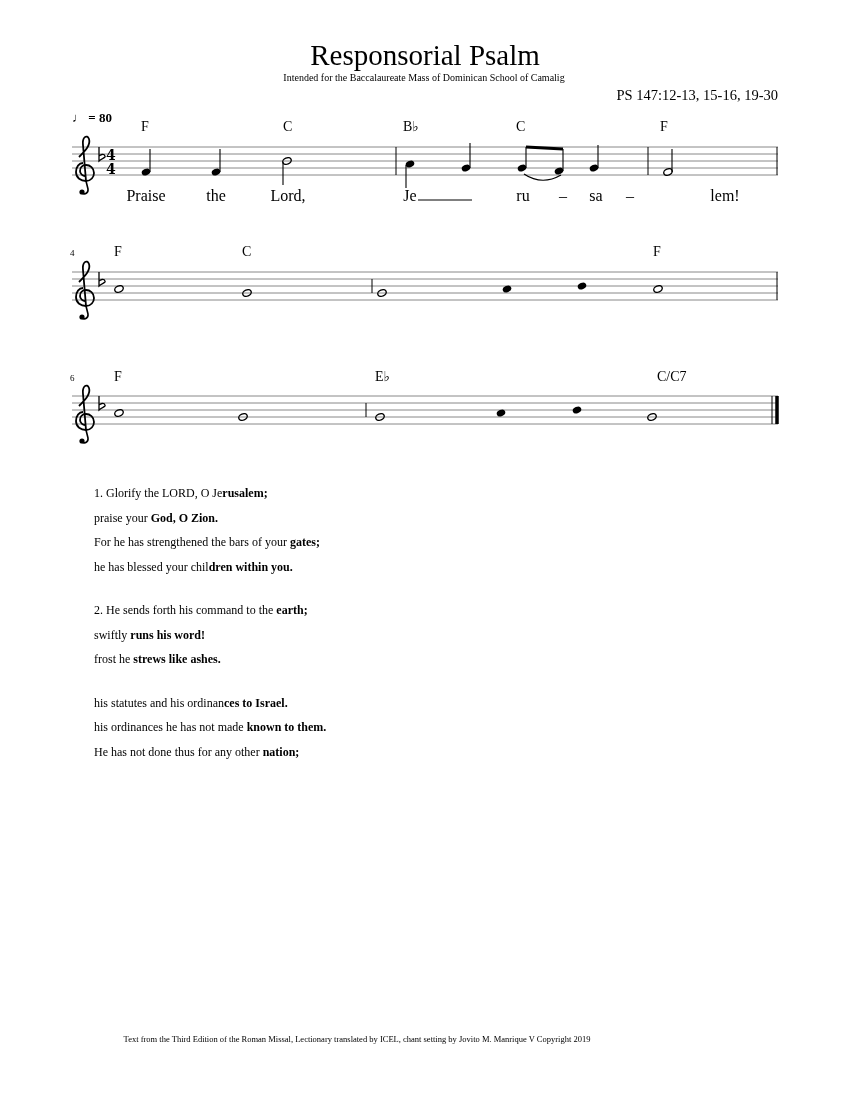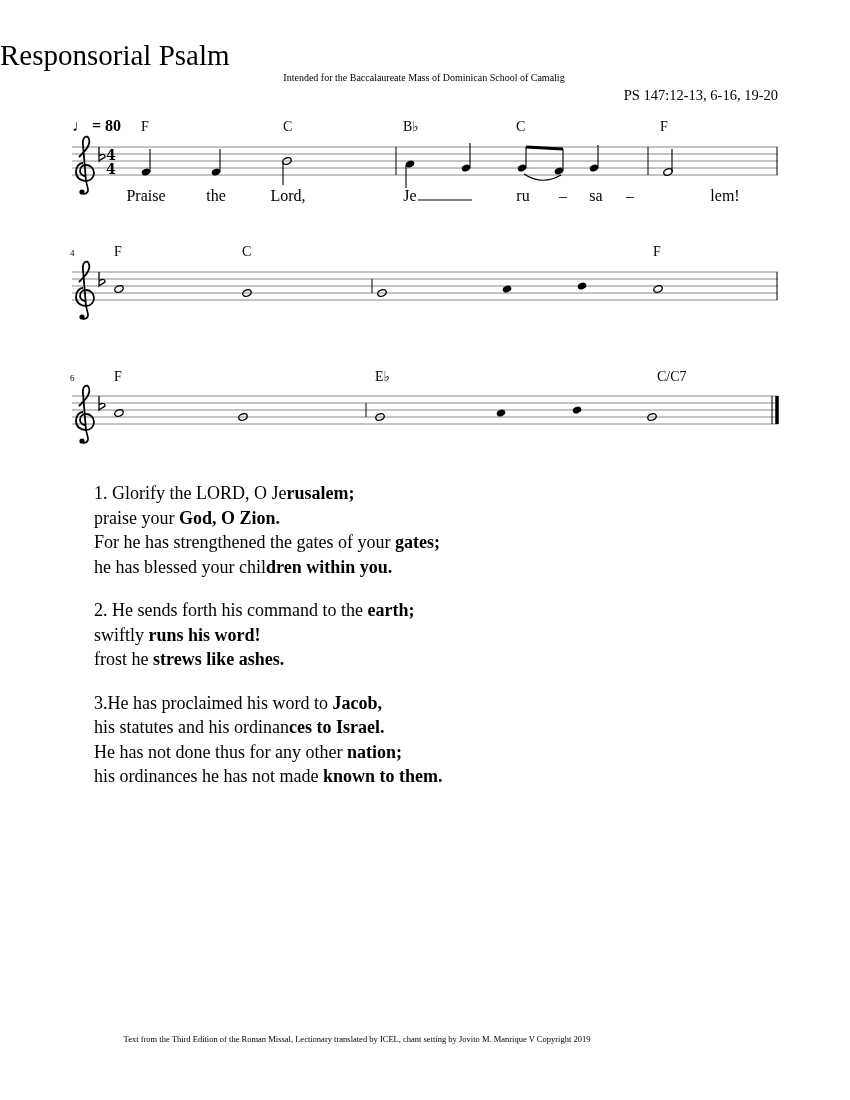--- a/index.html
+++ b/index.html
@@ -1,38 +1,38 @@
 <!DOCTYPE html>
 <html><head>
 <meta charset="utf-8">
 <style>
   html, body { margin: 0; padding: 0; background: #ffffff; }
   body { width: 850px; height: 1100px; position: relative; overflow: hidden; font-family: "Liberation Serif", "DejaVu Serif", serif; color: #000; }
   .abs { position: absolute; }
-  .title { left: 0; width: 850px; top: 38px; font-size: 29px; line-height: 34px; }
+  .title { left: 0; width: 850px; top: 38px; text-align: center; font-size: 29px; line-height: 34px; }
   .subtitle { left: 0; width: 850px; top: 72px; text-align: center; font-size: 10px; line-height: 12px; padding-right: 0px; }
   .subtitle span { position: relative; left: -1px; }
   .psref { right: 72px; top: 86px; font-size: 14.5px; line-height: 18px; }
-  .tempo { left: 72px; top: 118px; font-size: 16px; font-weight: bold; line-height: 16px; }
+  .tempo { left: 72px; top: 110px; font-size: 13px; font-weight: bold; line-height: 16px; }
   .chord { font-size: 14px; line-height: 16px; }
   .measno { font-size: 9px; line-height: 10px; }
   .lyric { font-size: 16px; line-height: 14px; }
   svg.score { position: absolute; left: 0; top: 0; }
-  .verses { left: 94px; top: 481px; font-size: 18px; line-height: 24.5px; }
+  .verses { left: 94px; top: 481px; font-size: 12px; line-height: 24.5px; }
   .verse { margin-bottom: 19px; }
   .verse .line { white-space: nowrap; }
   .verse b { font-weight: bold; }
   .footer { left: 0; width: 714px; top: 1034px; text-align: center; font-size: 8.5px; line-height: 10px; }
 </style>
 </head>
 <body>
 
 <div class="abs title">Responsorial Psalm</div>
 <div class="abs subtitle"><span>Intended for the Baccalaureate Mass of Dominican School of Camalig</span></div>
-<div class="abs psref">PS 147:12-13, 6-16, 19-20</div>
+<div class="abs psref">PS 147:12-13, 15-16, 19-30</div>
 <div class="abs tempo">♩ = 80</div>
 
 <div id="chords-layer">
     <div class="abs chord" style="left: 141px; top: 119px;">F</div>
     <div class="abs chord" style="left: 283px; top: 119px;">C</div>
     <div class="abs chord" style="left: 403px; top: 119px;">B♭</div>
     <div class="abs chord" style="left: 516px; top: 119px;">C</div>
     <div class="abs chord" style="left: 660px; top: 119px;">F</div>
     <div class="abs chord" style="left: 114px; top: 244px;">F</div>
     <div class="abs chord" style="left: 242px; top: 244px;">C</div>
@@ -177,29 +177,28 @@
     <use href="#filled-head" x="501" y="413"></use>
     <use href="#filled-head" x="577" y="410"></use>
     <use href="#hollow-head" x="652" y="417"></use>
   </g>
 </svg>
 
 <div class="abs verses" id="verses">
   <div class="verse">
     <div class="line"><span>1. Glorify the LORD, O Je</span><b>rusalem;</b></div>
     <div class="line"><span>praise your </span><b>God, O Zion.</b></div>
-    <div class="line"><span>For he has strengthened the gates of your </span><b>gates;</b></div>
+    <div class="line"><span>For he has strengthened the bars of your </span><b>gates;</b></div>
     <div class="line"><span>he has blessed your chil</span><b>dren within you.</b></div>
   </div>
   <div class="verse">
     <div class="line"><span>2. He sends forth his command to the </span><b>earth;</b></div>
     <div class="line"><span>swiftly </span><b>runs his word!</b></div>
     <div class="line"><span>frost he </span><b>strews like ashes.</b></div>
   </div>
   <div class="verse">
-    <div class="line"><span>3.He has proclaimed his word to </span><b>Jacob,</b></div>
     <div class="line"><span>his statutes and his ordinan</span><b>ces to Israel.</b></div>
+    <div class="line"><span>his ordinances he has not made </span><b>known to them.</b></div>
     <div class="line"><span>He has not done thus for any other </span><b>nation;</b></div>
-    <div class="line"><span>his ordinances he has not made </span><b>known to them.</b></div>
   </div>
 </div>
 
 <div class="abs footer">Text from the Third Edition of the Roman Missal, Lectionary translated by ICEL, chant setting by Jovito M. Manrique V Copyright 2019</div>
 
 </body></html>

